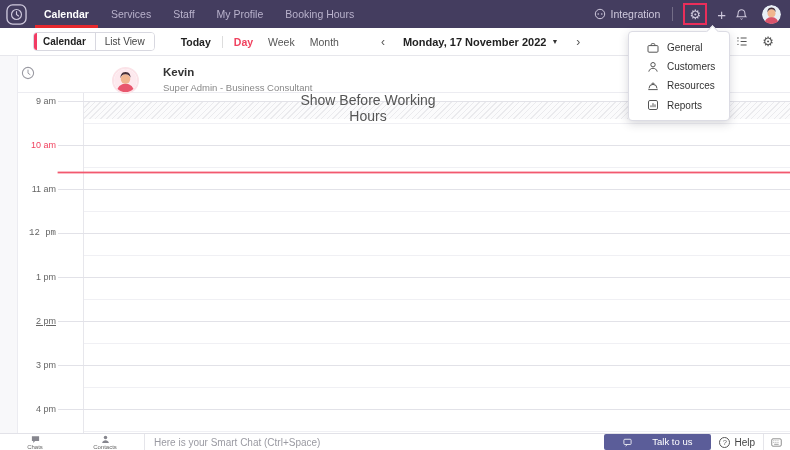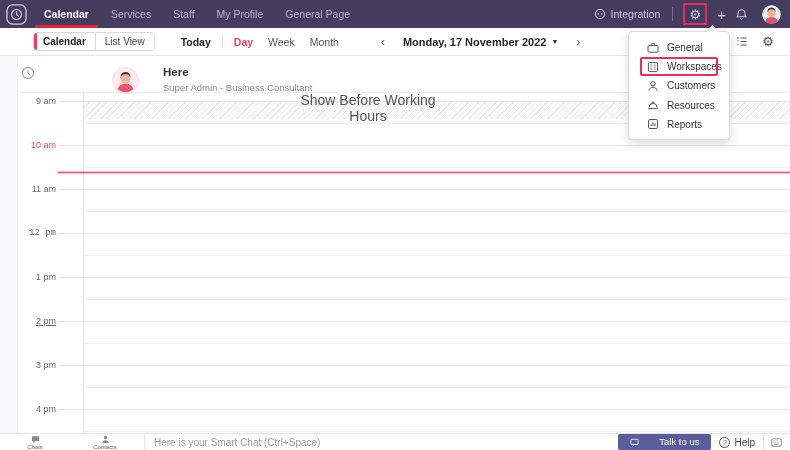--- a/index.html
+++ b/index.html
@@ -100,21 +100,21 @@
   
   .bottombar { position:absolute; left:0; top:433px; width:790px; height:17px;
     background:#fff; border-top:1px solid #e2e2e8; z-index:20; display:flex; align-items:center; }
   .dock-item { width:70px; display:flex; flex-direction:column; align-items:center;
     justify-content:center; cursor:pointer; margin-top:1px; }
   .dock-item .d-icon { height:8px; display:flex; }
   .dock-item .d-label { font-size:6px; color:#666; margin-top:1px; }
   .bb-divider { width:1px; height:16px; background:#e5e5ea; margin-left:4px; }
   .smart-chat { margin-left:9px; font-size:10px; color:#9a9aa2; cursor:text; flex:1 1 auto; }
   .talk-btn { display:flex; align-items:flex-end; gap:20px; background:#5b5d99;
-    color:#fff; font-size:9.5px; padding:2px 12px 3px; border-radius:2px;
+    color:#fff; font-size:9.5px; padding:2px 19px 3px; border-radius:2px;
     cursor:pointer; margin-right:8px; white-space:nowrap; }
   .help { display:flex; align-items:center; gap:4px; font-size:10px; color:#444;
     cursor:pointer; margin-right:8px; }
   .help-q { width:11px; height:11px; border:1px solid #555; border-radius:50%;
     font-size:7.5px; display:flex; align-items:center; justify-content:center; color:#555; }
   .bb-divider2 { width:1px; height:16px; background:#e5e5ea; margin-right:7px; }
   .kb-icon { margin-right:8px; display:flex; cursor:pointer; }
   svg { display:block; }
 </style>
 </head>
@@ -126,21 +126,21 @@
       <rect x="1" y="1" width="20" height="20" rx="6" fill="none" stroke="#cfc9dd" stroke-width="1.4"></rect>
       <circle cx="11" cy="11" r="5.2" fill="none" stroke="#cfc9dd" stroke-width="1.2"></circle>
       <path d="M11 8v3l2.1 1.6" fill="none" stroke="#cfc9dd" stroke-width="1.2" stroke-linecap="round"></path>
     </svg>
   </div>
   <div class="nav-tabs" id="nav-tabs">
       <span class="nav-tab active">Calendar</span>
       <span class="nav-tab">Services</span>
       <span class="nav-tab">Staff</span>
       <span class="nav-tab">My Profile</span>
-      <span class="nav-tab">General Page</span>
+      <span class="nav-tab">Booking Hours</span>
     </div>
   <div class="nav-right">
     <div class="integration">
       <svg viewBox="0 0 12 12" width="12" height="12">
         <circle cx="6" cy="6" r="4.7" fill="none" stroke="#cfc9dd" stroke-width="1"></circle>
         <circle cx="4.2" cy="6" r="0.8" fill="#cfc9dd"></circle>
         <circle cx="7.8" cy="6" r="0.8" fill="#cfc9dd"></circle>
       </svg>
       <span>Integration</span>
     </div>
@@ -235,45 +235,36 @@
 
 <div class="staff-header">
   <span class="staff-avatar">
     <svg viewBox="0 0 24 24" width="23" height="23">
       <circle cx="12" cy="12" r="12" fill="#fde9ee"></circle>
       <path d="M3 24a9 9 0 0 1 18 0z" fill="#e8566d"></path>
       <circle cx="12" cy="10.5" r="5" fill="#f0b690"></circle>
       <path d="M6.8 9.6a5.4 5.4 0 0 1 10.4-.4c.2-2.4-.8-6-5.2-6-4.3 0-5.3 3.8-5.2 6.4z" fill="#46313a"></path>
     </svg>
   </span>
-  <span class="staff-name">Here</span>
+  <span class="staff-name">Kevin</span>
   <span class="staff-role">Super Admin - Business Consultant</span>
 </div>
 
 <span class="show-before">Show Before Working Hours</span>
 
 <div class="dropdown" id="settings-menu">
     <div class="menu-item">
       <span class="mi-icon">
         <svg viewBox="0 0 12 12" width="12" height="12">
           <rect x="1" y="3.6" width="10" height="6.6" rx="1" fill="none" stroke="#555" stroke-width="1"></rect>
           <path d="M4.2 3.6v-1a1 1 0 0 1 1-1h1.6a1 1 0 0 1 1 1v1" fill="none" stroke="#555" stroke-width="1"></path>
         </svg>
       </span>
       <span class="mi-label">General</span>
     </div>
-    <div class="menu-item highlighted">
-      <span class="mi-icon">
-        <svg viewBox="0 0 12 12" width="12" height="12">
-          <rect x="1.4" y="1.6" width="9.2" height="9" rx="1" fill="none" stroke="#555" stroke-width="1"></rect>
-          <path d="M3.6 4h1.6M3.6 6h1.6M3.6 8h1.6M6.9 4h1.6M6.9 6h1.6M6.9 8h1.6" stroke="#555" stroke-width="0.9"></path>
-        </svg>
-      </span>
-      <span class="mi-label">Workspaces</span>
-    </div>
     <div class="menu-item">
       <span class="mi-icon">
         <svg viewBox="0 0 12 12" width="12" height="12">
           <circle cx="6" cy="3.7" r="2.2" fill="none" stroke="#555" stroke-width="1"></circle>
           <path d="M1.8 10.6c.6-2.3 2.3-3.3 4.2-3.3s3.6 1 4.2 3.3" fill="none" stroke="#555" stroke-width="1"></path>
         </svg>
       </span>
       <span class="mi-label">Customers</span>
     </div>
     <div class="menu-item">

